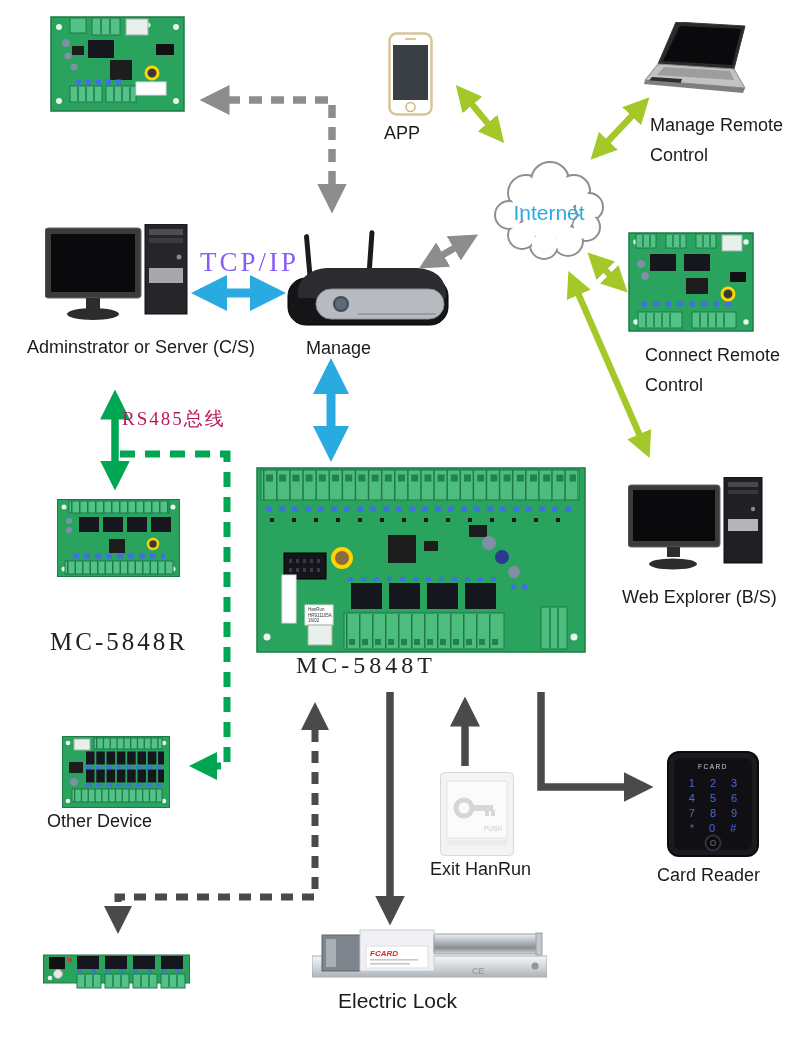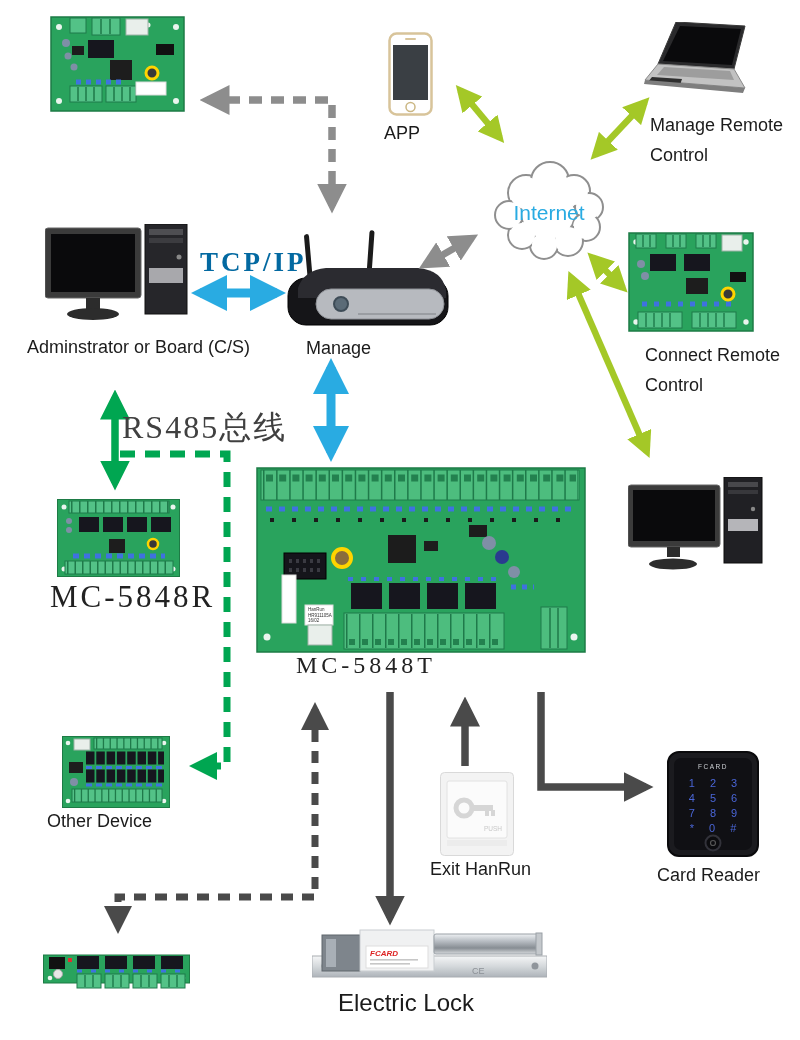--- a/index.html
+++ b/index.html
@@ -3,25 +3,25 @@
 <meta charset="utf-8">
 <style>
   html,body{margin:0;padding:0;background:#fff;}
   #canvas{position:relative;width:800px;height:1040px;background:#fff;overflow:hidden;
           font-family:"Liberation Sans",sans-serif;}
   #arrows{position:absolute;left:0;top:0;z-index:3;pointer-events:none;}
   .dev{position:absolute;z-index:2;}
   .lbl{position:absolute;z-index:4;font:18px/1.25 "Liberation Sans",sans-serif;color:#1b1b1b;white-space:nowrap;}
   .c{text-align:left;}
   .serif{font-family:"Liberation Serif","DejaVu Serif",serif;color:#222;}
-  .tcp{font-family:"Liberation Serif","DejaVu Serif",serif;color:#0369a1;font-size:27px;letter-spacing:3px;font-weight:bold;}
-  .rs485{font-family:"Liberation Serif","DejaVu Serif",serif;color:#404040;font-size:32px;letter-spacing:2px;text-align:right;}
-  .mcR{font-size:31px;letter-spacing:3px;}
+  .tcp{font-family:"Liberation Serif","DejaVu Serif",serif;color:#8b5cf6;font-size:27px;letter-spacing:3px;}
+  .rs485{font-family:"Liberation Serif","DejaVu Serif",serif;color:#be185d;font-size:19px;letter-spacing:2px;text-align:right;}
+  .mcR{font-size:25px;letter-spacing:3px;margin-top:48px;}
   .mcT{font-size:24px;letter-spacing:4px;}
-  .lock-lbl{font-size:24px;}
+  .lock-lbl{font-size:21px;}
 </style>
 </head>
 <body>
 
 <div id="canvas">
 
   <svg id="arrows" width="800" height="1040" viewBox="0 0 800 1040">
     <defs>
       <marker id="ah-gray" viewBox="0 0 4 4" markerWidth="4" markerHeight="4" refX="3" refY="2" orient="auto-start-reverse" markerUnits="strokeWidth">
           <path d="M0,0L4,2L0,4Z" fill="#8d8d8d"></path>
@@ -377,35 +377,36 @@
     <rect x="39" y="70" width="13" height="10" fill="#2c2c2c"></rect>
     <ellipse cx="45" cy="87" rx="24" ry="5.5" fill="#2c2c2c"></ellipse>
   </svg>
 
 
   <div class="lbl c" style="left:384px;top:122px;width:55px">APP</div>
 
   <div class="lbl" style="left:650px;top:114px">Manage Remote</div>
   <div class="lbl" style="left:650px;top:144px">Control</div>
 
-  <div class="lbl" style="left:27px;top:336px">Adminstrator or Board (C/S)</div>
+  <div class="lbl" style="left:27px;top:336px">Adminstrator or Server (C/S)</div>
 
   <div class="lbl tcp" style="left:200px;top:246px">TCP/IP</div>
 
   <div class="lbl c" style="left:306px;top:337px;width:100px">Manage</div>
 
   <div class="lbl" style="left:645px;top:344px">Connect Remote</div>
   <div class="lbl" style="left:645px;top:374px">Control</div>
 
   <div class="lbl rs485" style="left:122px;top:407px">RS485总线</div>
 
   <div class="lbl c serif mcR" style="left:50px;top:578px;width:140px">MC-5848R</div>
 
   <div class="lbl c serif mcT" style="left:296px;top:650px;width:250px">MC-5848T</div>
 
+  <div class="lbl c" style="left:622px;top:586px;width:165px">Web Explorer (B/S)</div>
 
   <div class="lbl c" style="left:47px;top:810px;width:140px">Other Device</div>
 
 
   <div class="lbl c" style="left:430px;top:858px;width:96px">Exit HanRun</div>
 
   <div class="lbl c lock-lbl" style="left:338px;top:988px;width:150px">Electric Lock</div>
 
   <div class="lbl c" style="left:657px;top:864px;width:112px">Card Reader</div>
 

